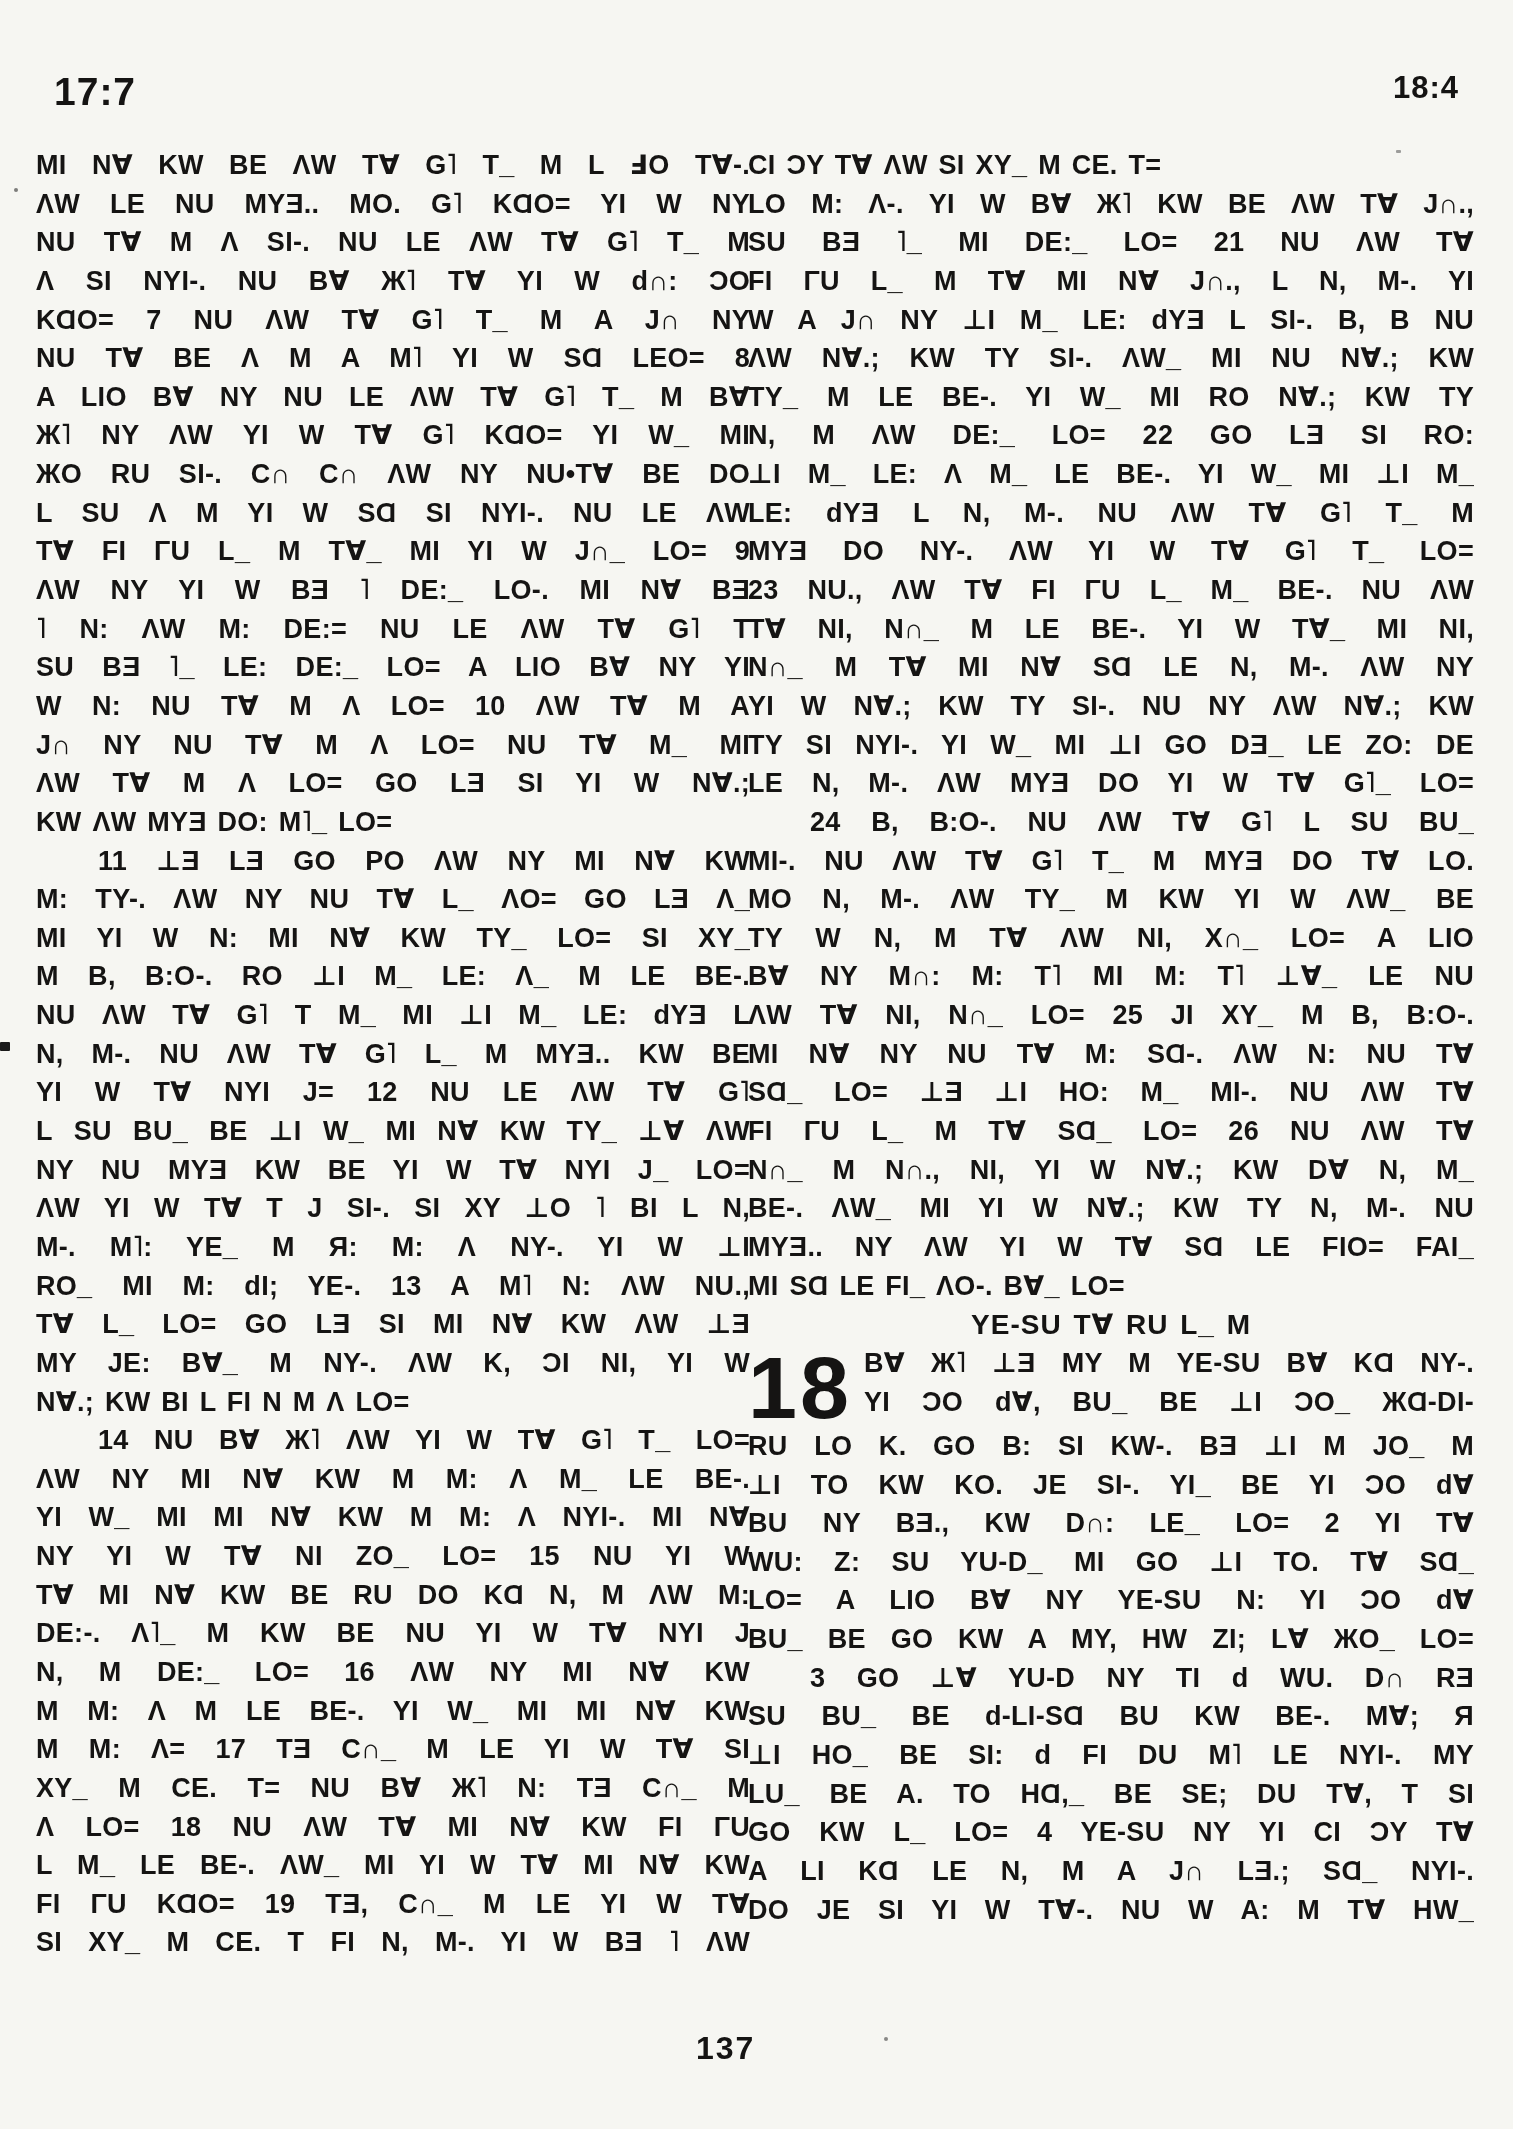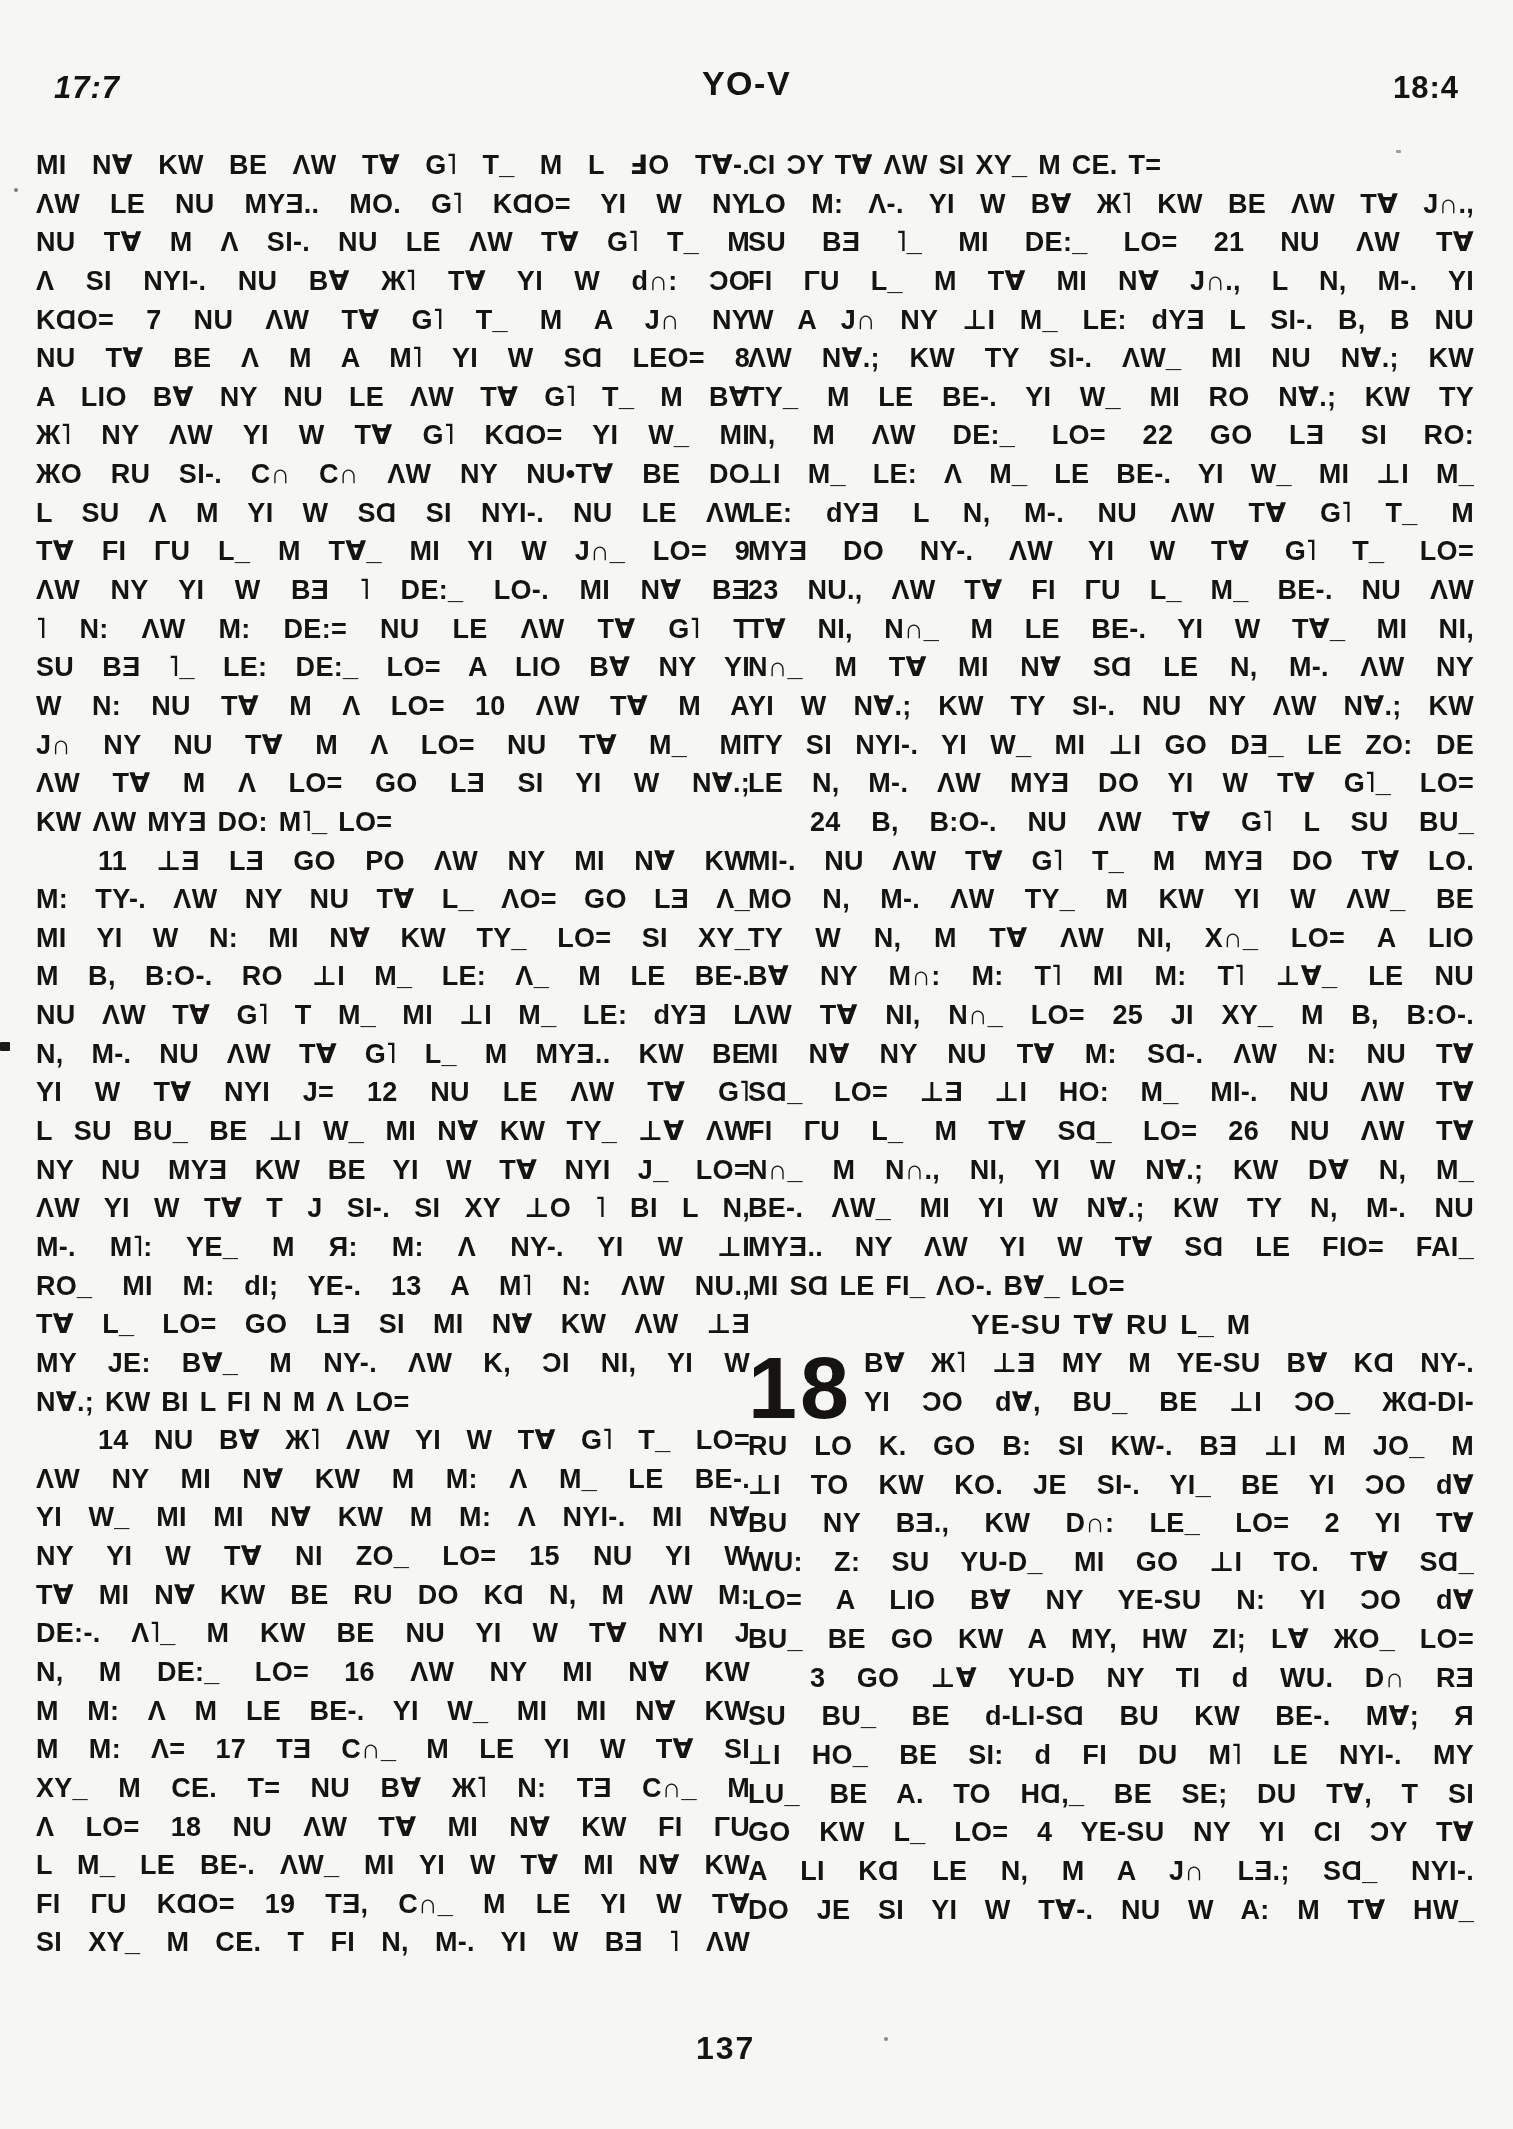--- a/index.html
+++ b/index.html
@@ -6,21 +6,21 @@
   body{
     width:1513px;height:2129px;position:relative;
     background:#f6f6f2;
     font-family:"Liberation Sans","DejaVu Sans",sans-serif;
     font-weight:700;color:#151413;
     -webkit-font-smoothing:antialiased;
   }
   .page{position:absolute;inset:0;}
   
   .header-row{position:absolute;top:64px;left:50px;right:50px;height:44px;}
-  .ref-left{position:absolute;left:4px;top:6px;font-size:31px;letter-spacing:1px;font-style:italic;}
+  .ref-left{position:absolute;left:4px;top:6px;font-size:39px;letter-spacing:1px;}
   .book-title{position:absolute;left:0;right:20px;top:0;text-align:center;font-size:34px;letter-spacing:1.5px;}
   .ref-right{position:absolute;right:4px;top:6px;font-size:31px;letter-spacing:1px;}
   
   .col{position:absolute;top:146px;font-size:27px;letter-spacing:.3px;word-spacing:3px;}
   .col-left{left:36px;width:714px;}
   .col-right{left:748px;width:726px;}
   .line{
     height:38.65px;line-height:38.65px;overflow:hidden;white-space:nowrap;
     text-align:justify;text-align-last:justify;
   }
@@ -45,21 +45,20 @@
   .a3{left:884px;top:2037px;width:4px;height:4px;opacity:.5;border-radius:50%;}
   .a4{left:1396px;top:150px;width:5px;height:3px;opacity:.4;}
 </style>
 </head>
 <body>
 
 <div class="page">
 
   <div class="header-row">
     <span class="ref-left">17:7</span>
-    <span class="book-title">YO-V</span>
     <span class="ref-right">18:4</span>
   </div>
 
   <div class="col col-left" id="col-left">
       <div class="line">MI N∀ KW BE ΛW T∀ G˥ T_ M L ℲO T∀-.</div>
       <div class="line">ΛW LE NU MYƎ.. MO. G˥ KⱭO= YI W NY</div>
       <div class="line">NU T∀ M Λ SI-. NU LE ΛW T∀ G˥ T_ M</div>
       <div class="line">Λ SI NYI-. NU B∀ Ж˥ T∀ YI W d∩: ƆO</div>
       <div class="line">KⱭO= 7 NU ΛW T∀ G˥ T_ M A J∩ NY</div>
       <div class="line">NU T∀ BE Λ M A M˥ YI W SⱭ LEO= 8</div>

